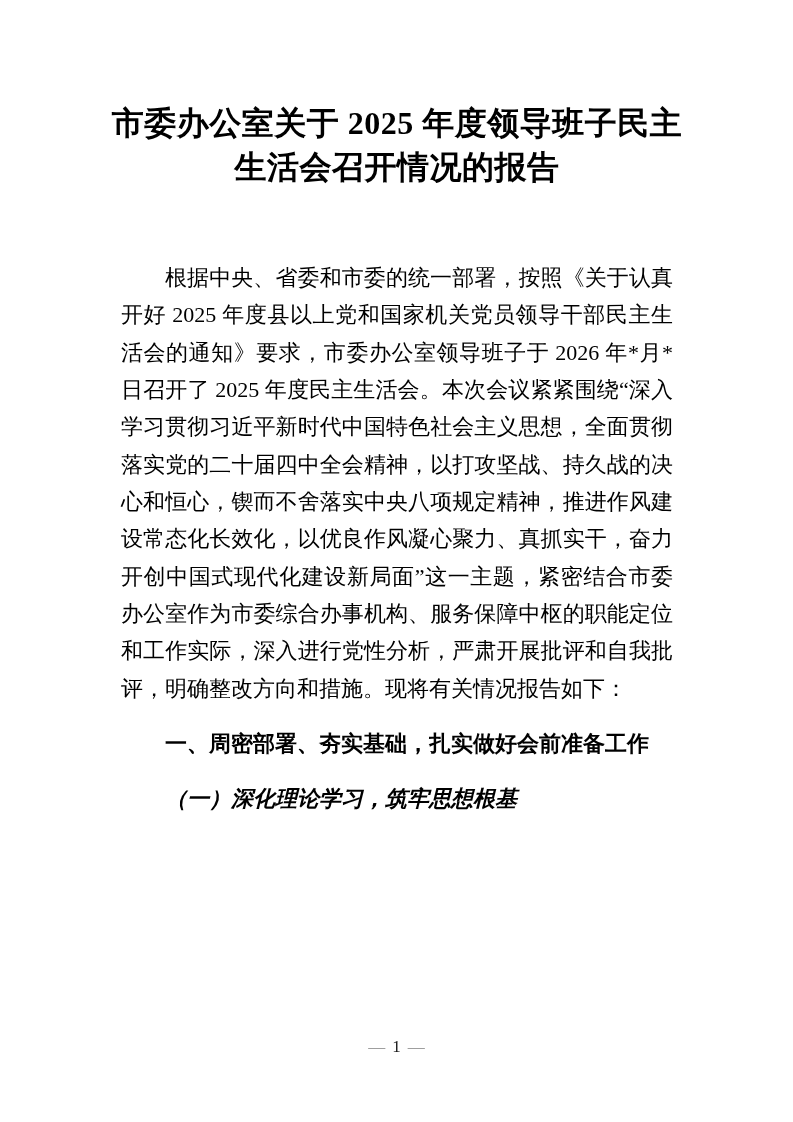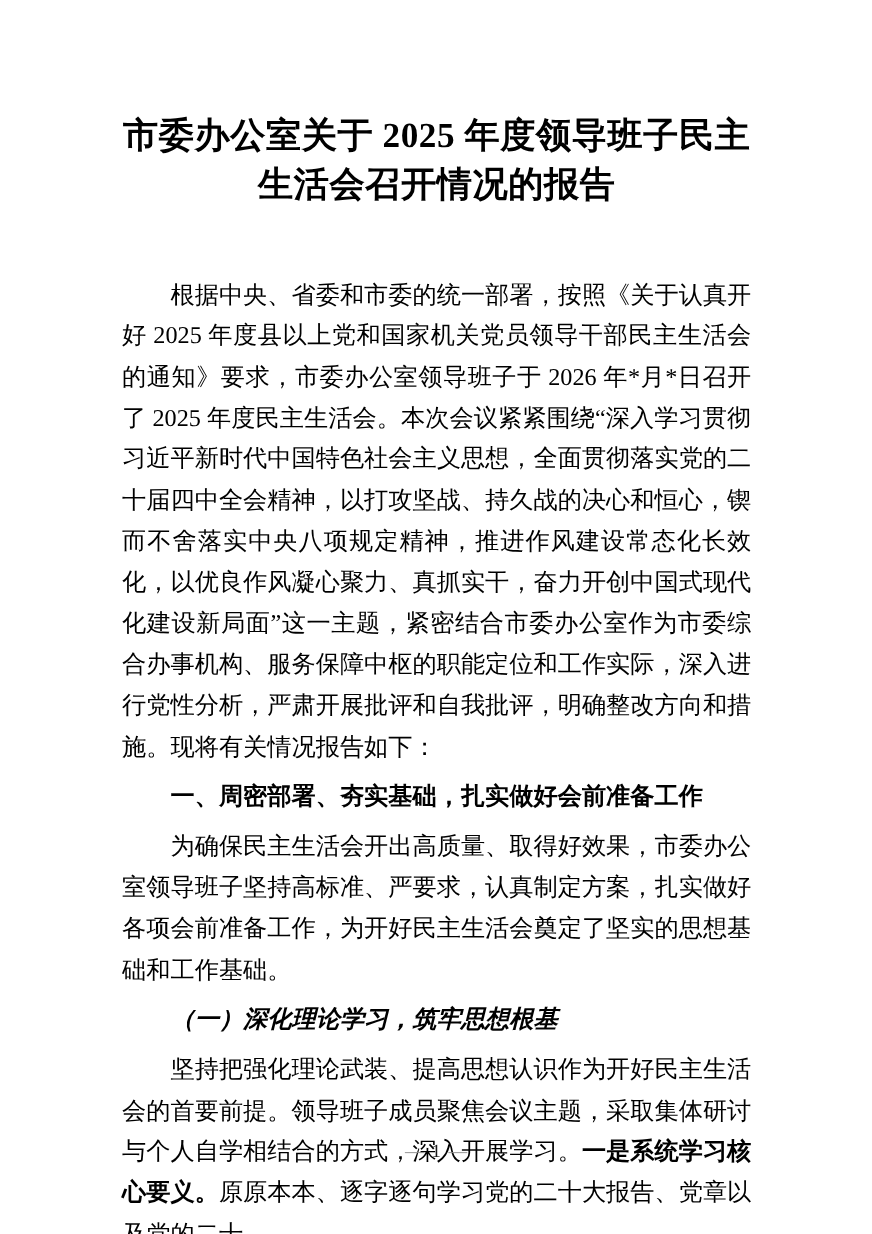--- a/index.html
+++ b/index.html
@@ -36,21 +36,21 @@
     left: 103px;
     width: 588px;
     font-size: 22px;
     line-height: 37.35px;
     text-align: justify;
     color: #000000;
   }
   .doc-body p,
   .doc-body h2,
   .doc-body h3 {
-    margin: 8px;
+    margin: 18px;
     padding: 0;
     text-indent: 2em;
     font-size: 22px;
     line-height: 37.35px;
   }
   .para {
     font-family: "Liberation Serif", "DejaVu Serif", serif;
     font-weight: 400;
   }
   .heading-black {
@@ -91,25 +91,23 @@
 <div class="page">
 
   <h1 class="doc-title">市委办公室关于 2025 年度领导班子民主生活会召开情况的报告</h1>
 
   <div class="doc-body">
 
     <p class="para">根据中央、省委和市委的统一部署，按照《关于认真开好 2025 年度县以上党和国家机关党员领导干部民主生活会的通知》要求，市委办公室领导班子于 2026 年*月*日召开了 2025 年度民主生活会。本次会议紧紧围绕“深入学习贯彻习近平新时代中国特色社会主义思想，全面贯彻落实党的二十届四中全会精神，以打攻坚战、持久战的决心和恒心，锲而不舍落实中央八项规定精神，推进作风建设常态化长效化，以优良作风凝心聚力、真抓实干，奋力开创中国式现代化建设新局面”这一主题，紧密结合市委办公室作为市委综合办事机构、服务保障中枢的职能定位和工作实际，深入进行党性分析，严肃开展批评和自我批评，明确整改方向和措施。现将有关情况报告如下：</p>
 
     <h2 class="heading-black">一、周密部署、夯实基础，扎实做好会前准备工作</h2>
 
-    <p class="para">为确保民主生活会开出高质量、取得好效果，市委办公室领导班子坚持高标准、严要求，认真制定方案，扎实做好各项会前准备工作，为开好民主生活会奠定了坚实的思想基础和工作基础。</p>
 
     <h3 class="heading-kai">（一）深化理论学习，筑牢思想根基</h3>
 
-    <p class="para"><span>坚持把强化理论武装、提高思想认识作为开好民主生活会的首要前提。领导班子成员聚焦会议主题，采取集体研讨与个人自学相结合的方式，深入开展学习。</span><span class="seg-bold">一是系统学习核心要义。</span><span>原原本本、逐字逐句学习党的二十大报告、党章以及党的二十</span></p>
 
   </div>
 
   <div class="page-footer">
     <span class="dash">—</span><span class="num">1</span><span class="dash">—</span>
   </div>
 
 </div>
 
 </body></html>

